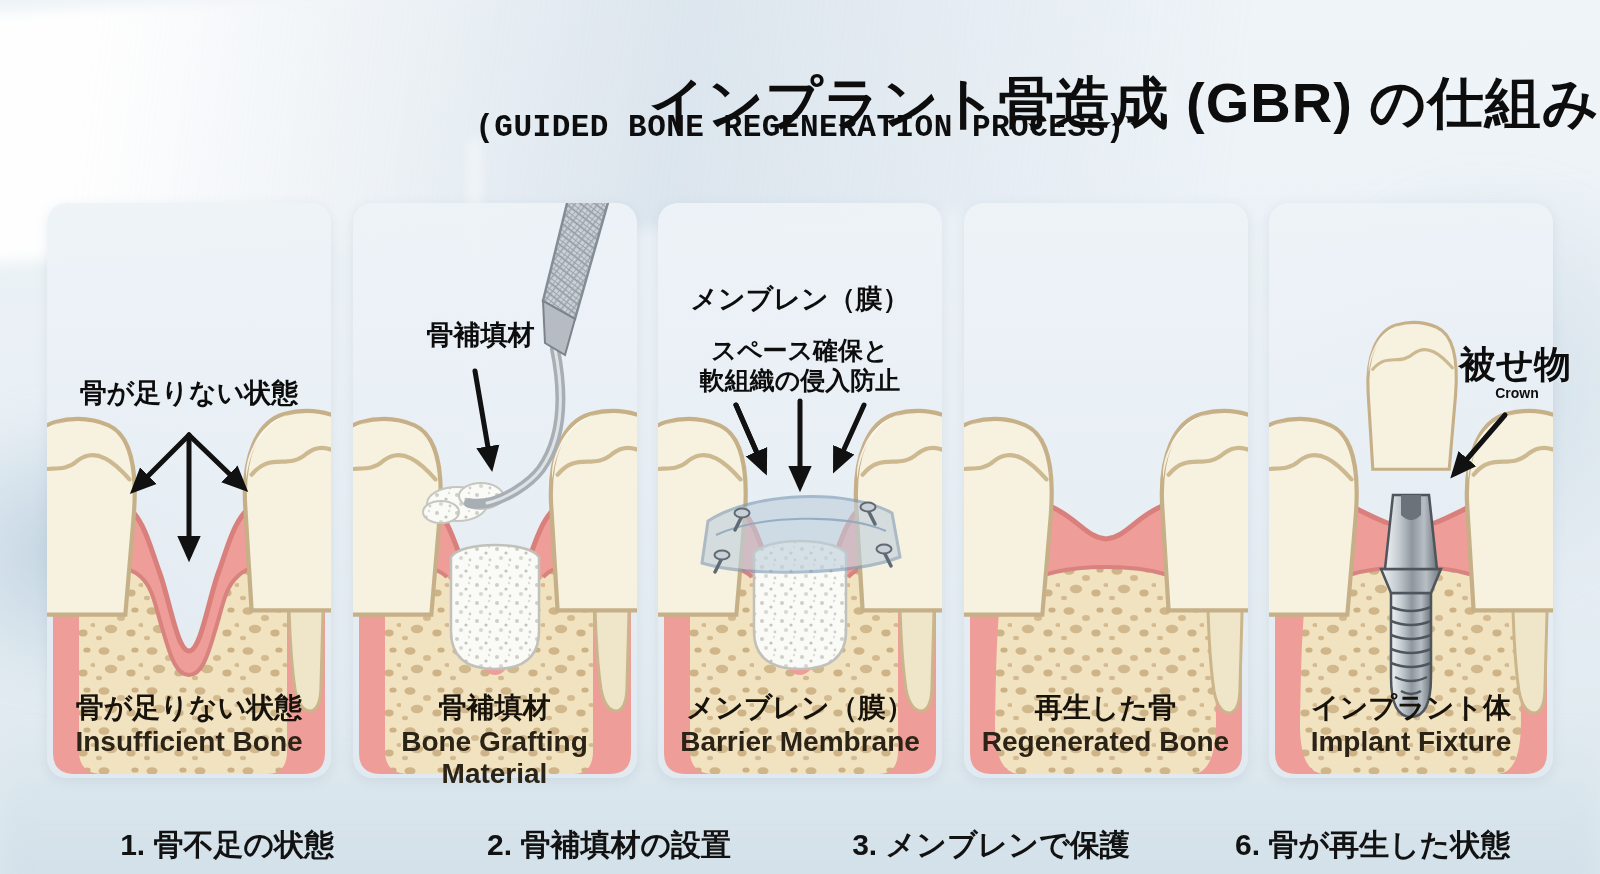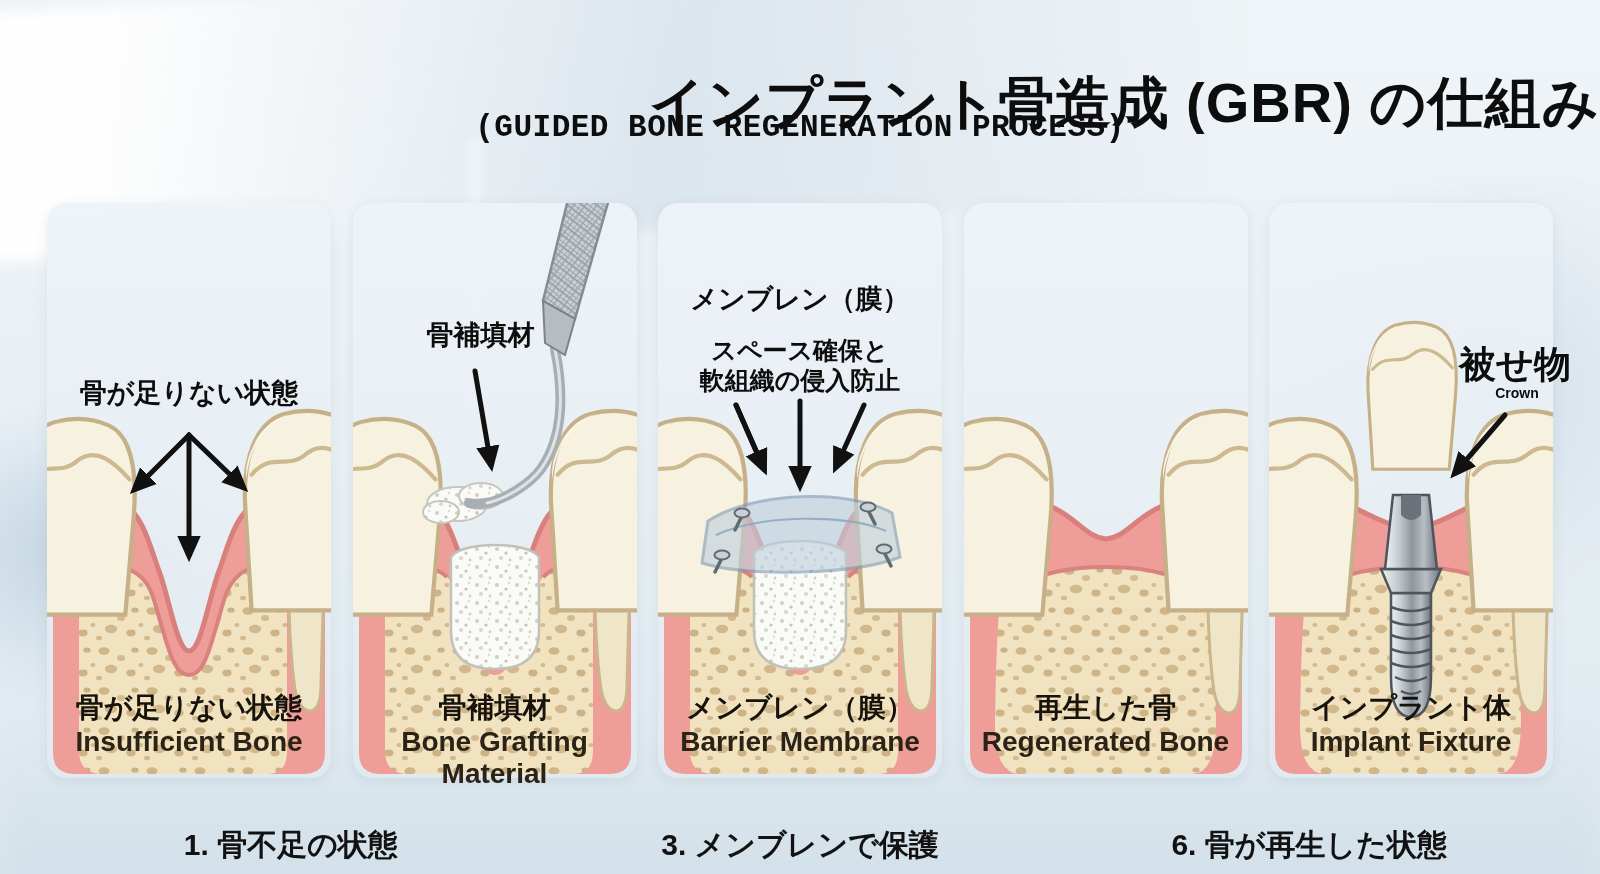--- a/index.html
+++ b/index.html
@@ -257,17 +257,18 @@
       <div class="anno" style="left:246px;top:140px;font-size:37px">被せ物</div>
       <div class="anno en" style="left:248px;top:182px">Crown</div>
       <div class="bone-jp">インプラント体</div>
       <div class="bone-en">Implant Fixture</div>
     </div>
 
   </div>
 
   <div class="captions">
     <div class="caption">1. 骨不足の状態</div>
+    <div class="caption">2. 骨補填材の設置</div>
     <div class="caption">3. メンブレンで保護</div>
     <div class="caption">6. 骨が再生した状態</div>
   </div>
 
 </div>
 
 </body></html>

